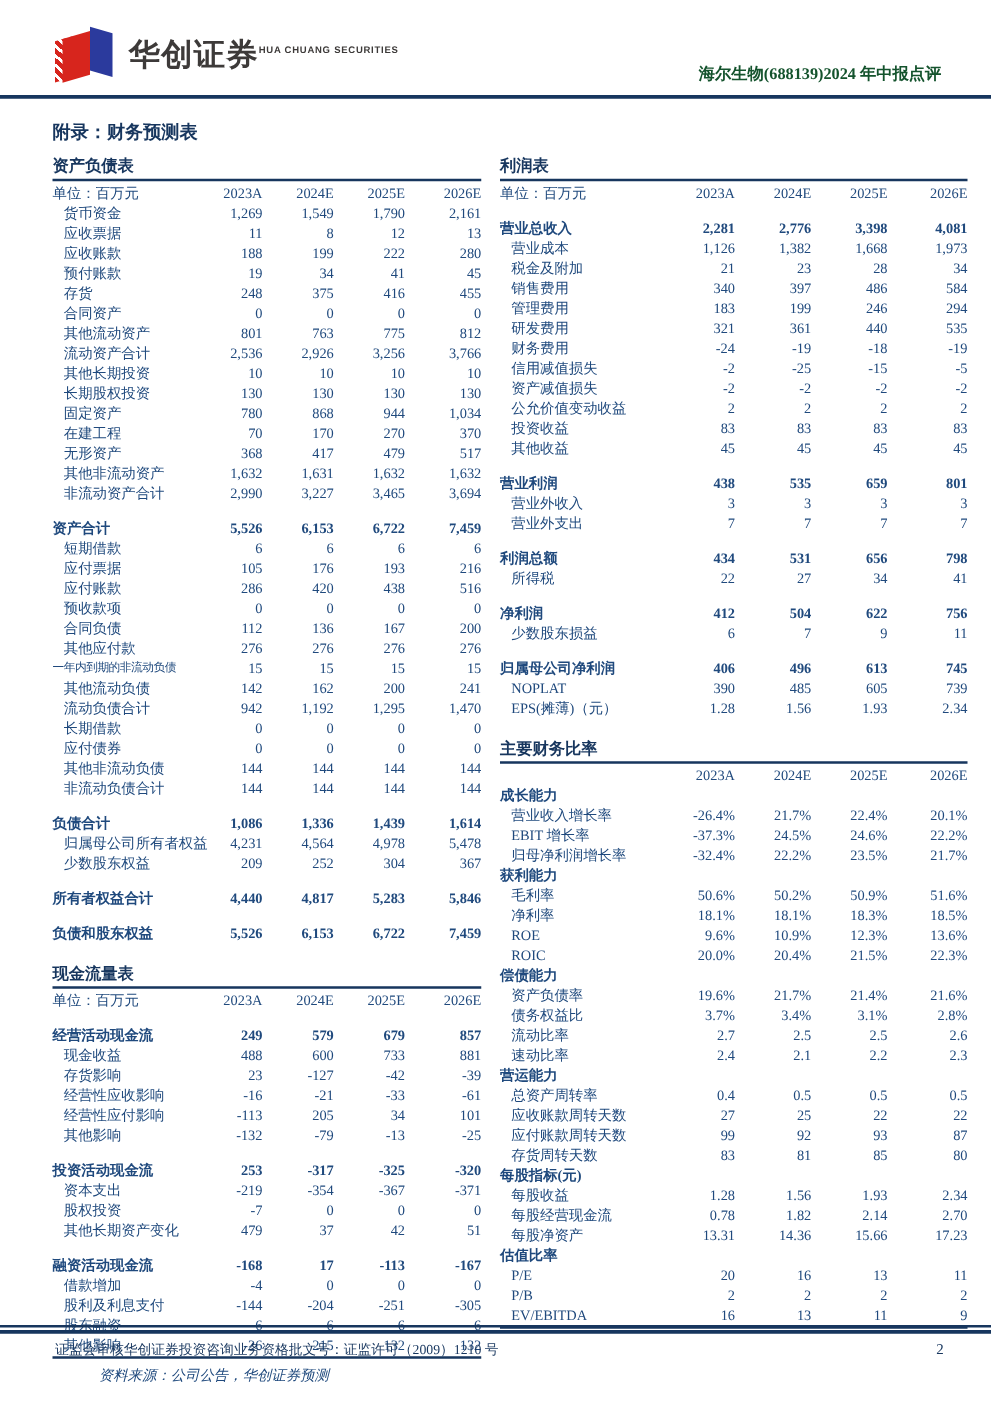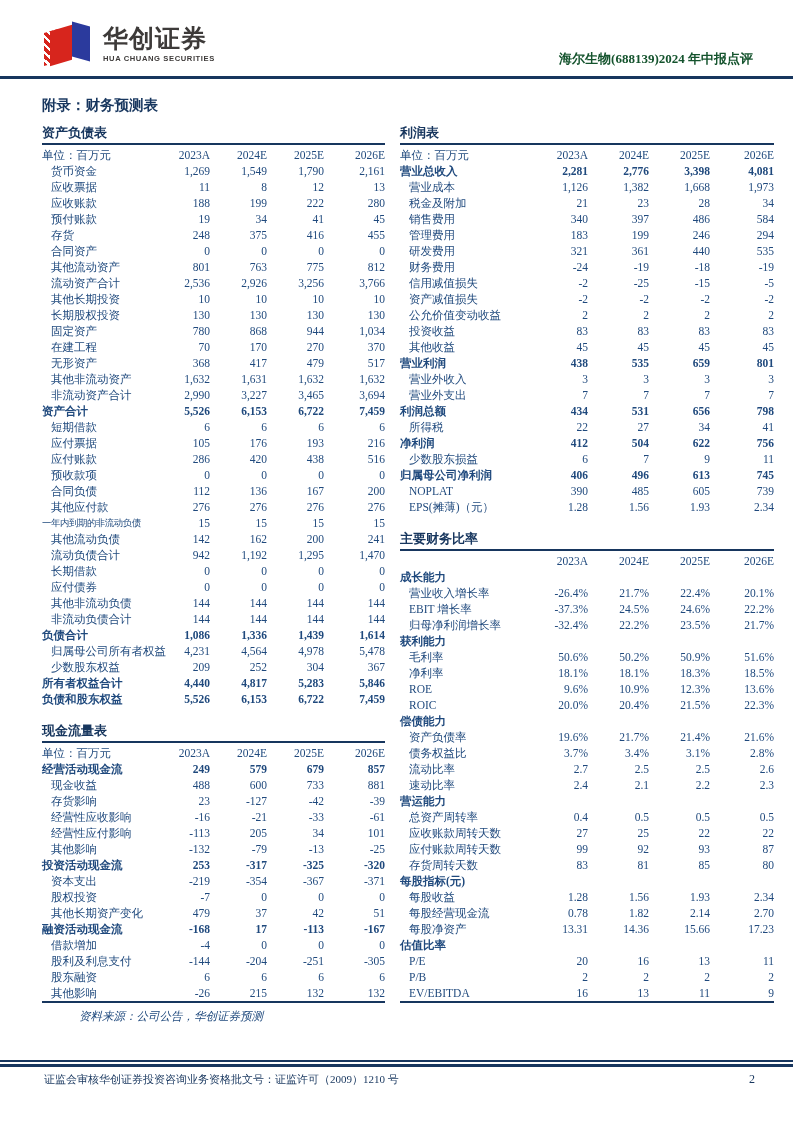--- a/index.html
+++ b/index.html
@@ -13,42 +13,42 @@
        padding:18px 40px 6px 44px;}
   .logo{display:flex;align-items:center;gap:9px;}
   .logo-mark{width:50px;height:52px;position:relative;}
   .cube-stripes{position:absolute;left:0;top:13px;width:14px;height:33px;
     background:repeating-linear-gradient(50deg,#d7251d 0 3px,#ffffff 3px 5px);
     transform:skewY(-16deg);}
   .cube-red{position:absolute;left:6px;top:10px;width:22px;height:35px;
     background:#d7251d;transform:skewY(-16deg);}
   .cube-blue{position:absolute;left:28px;top:6px;width:18px;height:35px;
     background:#2b3a9d;transform:skewY(16deg);}
-  .logo-text{display:flex;flex-direction:column;line-height:1;}
+  .logo-text{display:flex;flex-direction:row;line-height:1;}
   .logo-cn{font-family:"Liberation Sans","DejaVu Sans",sans-serif;
     font-size:25px;font-weight:bold;color:#3d3a39;letter-spacing:1px;}
   .logo-en{font-family:"Liberation Sans","DejaVu Sans",sans-serif;
     font-size:7.6px;font-weight:bold;color:#3d3a39;letter-spacing:.6px;margin-top:4px;}
   .report-title{font-size:13px;font-weight:bold;color:#14532d;padding-bottom:2px;}
   .header-rule{height:3px;background:#17365E;}
   
   .main{padding:15px 19px 0 42px;}
   .page-title{font-size:14.5px;font-weight:bold;color:#17365E;margin:2px 0 9px 0;}
   .cols{display:flex;gap:15px;}
   .col-left{width:343px;flex:none;}
   .col-right{flex:1;min-width:0;}
   .fin-table + .fin-table{margin-top:15px;}
   .t-title{font-size:13px;font-weight:bold;color:#17365E;
     border-bottom:2px solid #17365E;padding-bottom:1px;margin-bottom:2px;}
   .row{display:grid;line-height:16px;font-size:11.5px;white-space:nowrap;}
   .col-left  .row{grid-template-columns:minmax(0,1fr) 57px 57px 57px 61px;}
   .col-right .row{grid-template-columns:minmax(0,1fr) 61px 61px 61px 64px;}
   .row .val{text-align:right;}
   .row.item .row-label{padding-left:9px;}
-  .row.total{font-weight:bold;}
+  .row.total{font-weight:bold;margin-top:12px;}
   .row.section{font-weight:bold;}
   .row.small .row-label{font-size:9.4px;letter-spacing:-0.4px;}
   .t-end .t-body{border-bottom:2.5px solid #17365E;}
   .source-note{margin-top:6px;font-style:italic;font-size:11.5px;color:#1F497D;margin-left:37px;}
   
   .footer{position:absolute;left:0;right:0;top:1060px;}
   .footer-rules{height:2px;border-top:2px solid #17365E;border-bottom:3px solid #17365E;}
   .footer-line{display:flex;justify-content:space-between;align-items:baseline;
     padding:5px 38px 0 44px;font-size:11px;color:#17365E;}
   .page-num{font-size:12px;}

